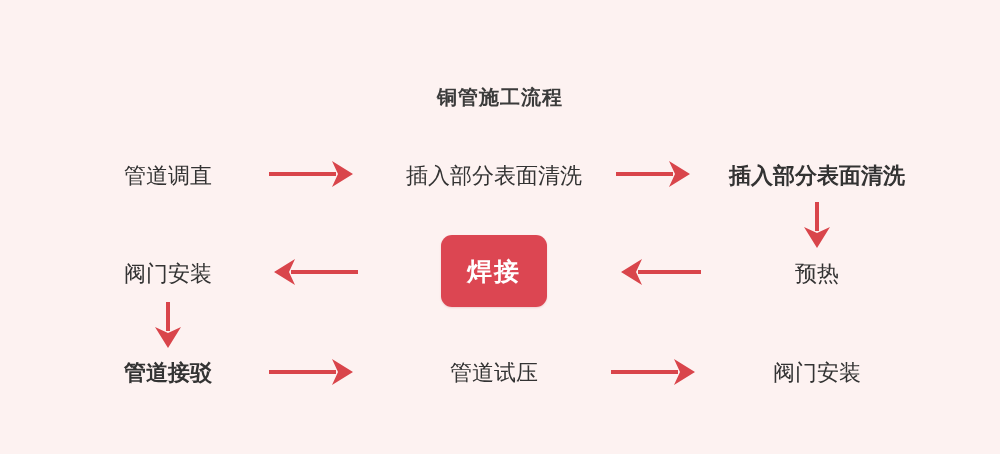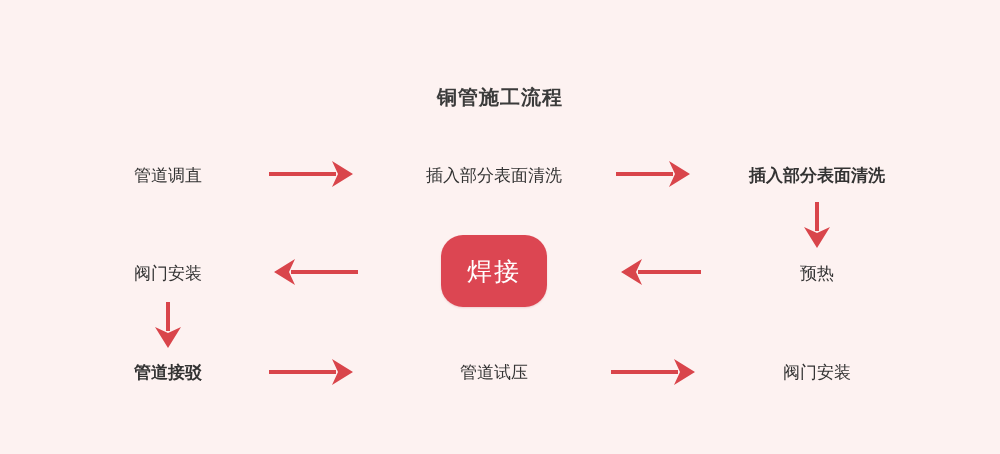--- a/index.html
+++ b/index.html
@@ -29,31 +29,31 @@
     font-weight: bold;
     color: #3b3b3b;
     letter-spacing: 1px;
     line-height: 40px;
     margin-top: 21px;
   }
   .node {
     position: absolute;
     transform: translate(-50%, -50%);
     white-space: nowrap;
-    font-size: 17px;
+    font-size: 22px;
     color: #333333;
     line-height: 30px;
     text-align: center;
   }
   .node.highlight {
     background: #dc4652;
     color: #ffffff;
-    font-weight: normal;
+    font-weight: bold;
     font-size: 25px;
-    border-radius: 22px;
+    border-radius: 11px;
     padding: 21px 26px;
     letter-spacing: 2px;
     line-height: 30px;
     box-shadow: 0 1px 2px rgba(180, 60, 70, 0.18);
   }
   .arrow {
     position: absolute;
     transform: translate(-50%, -50%);
     line-height: 0;
   }

